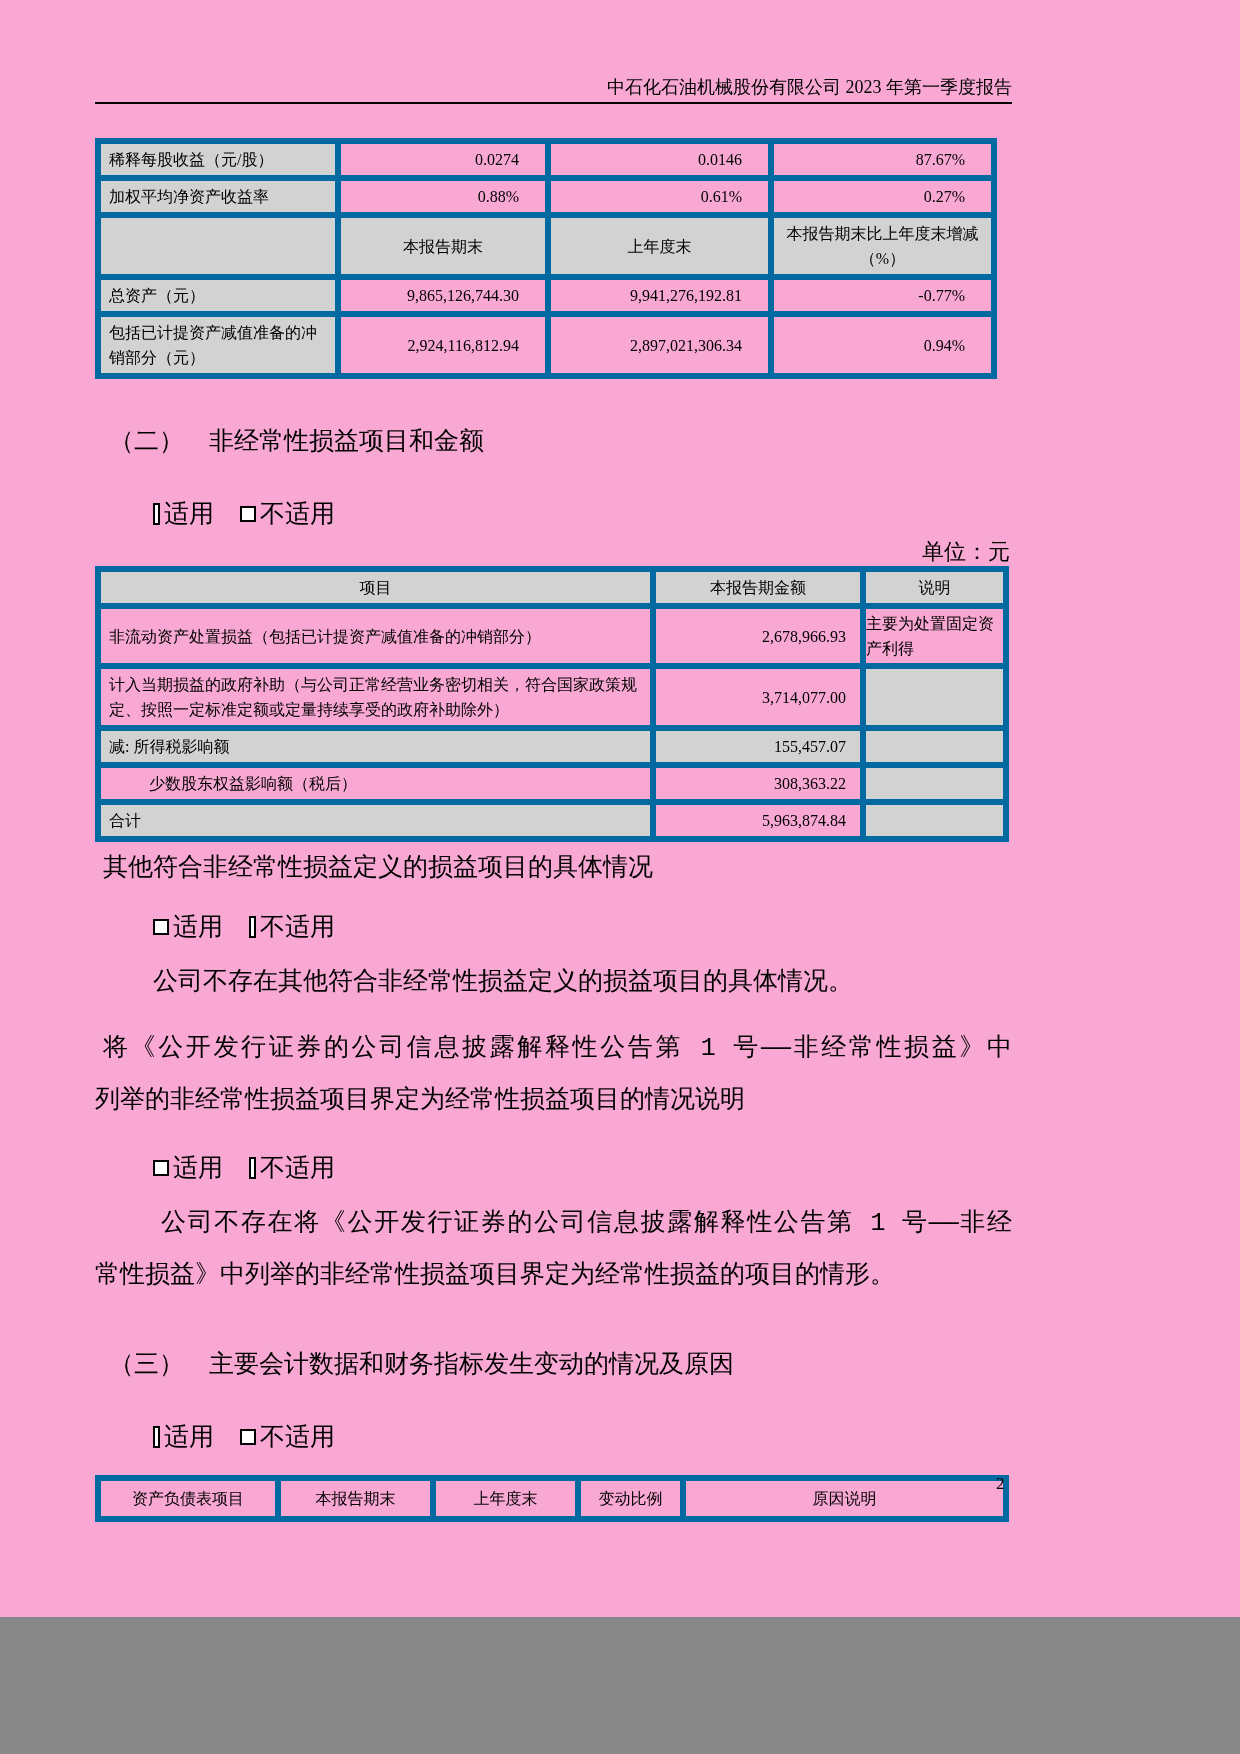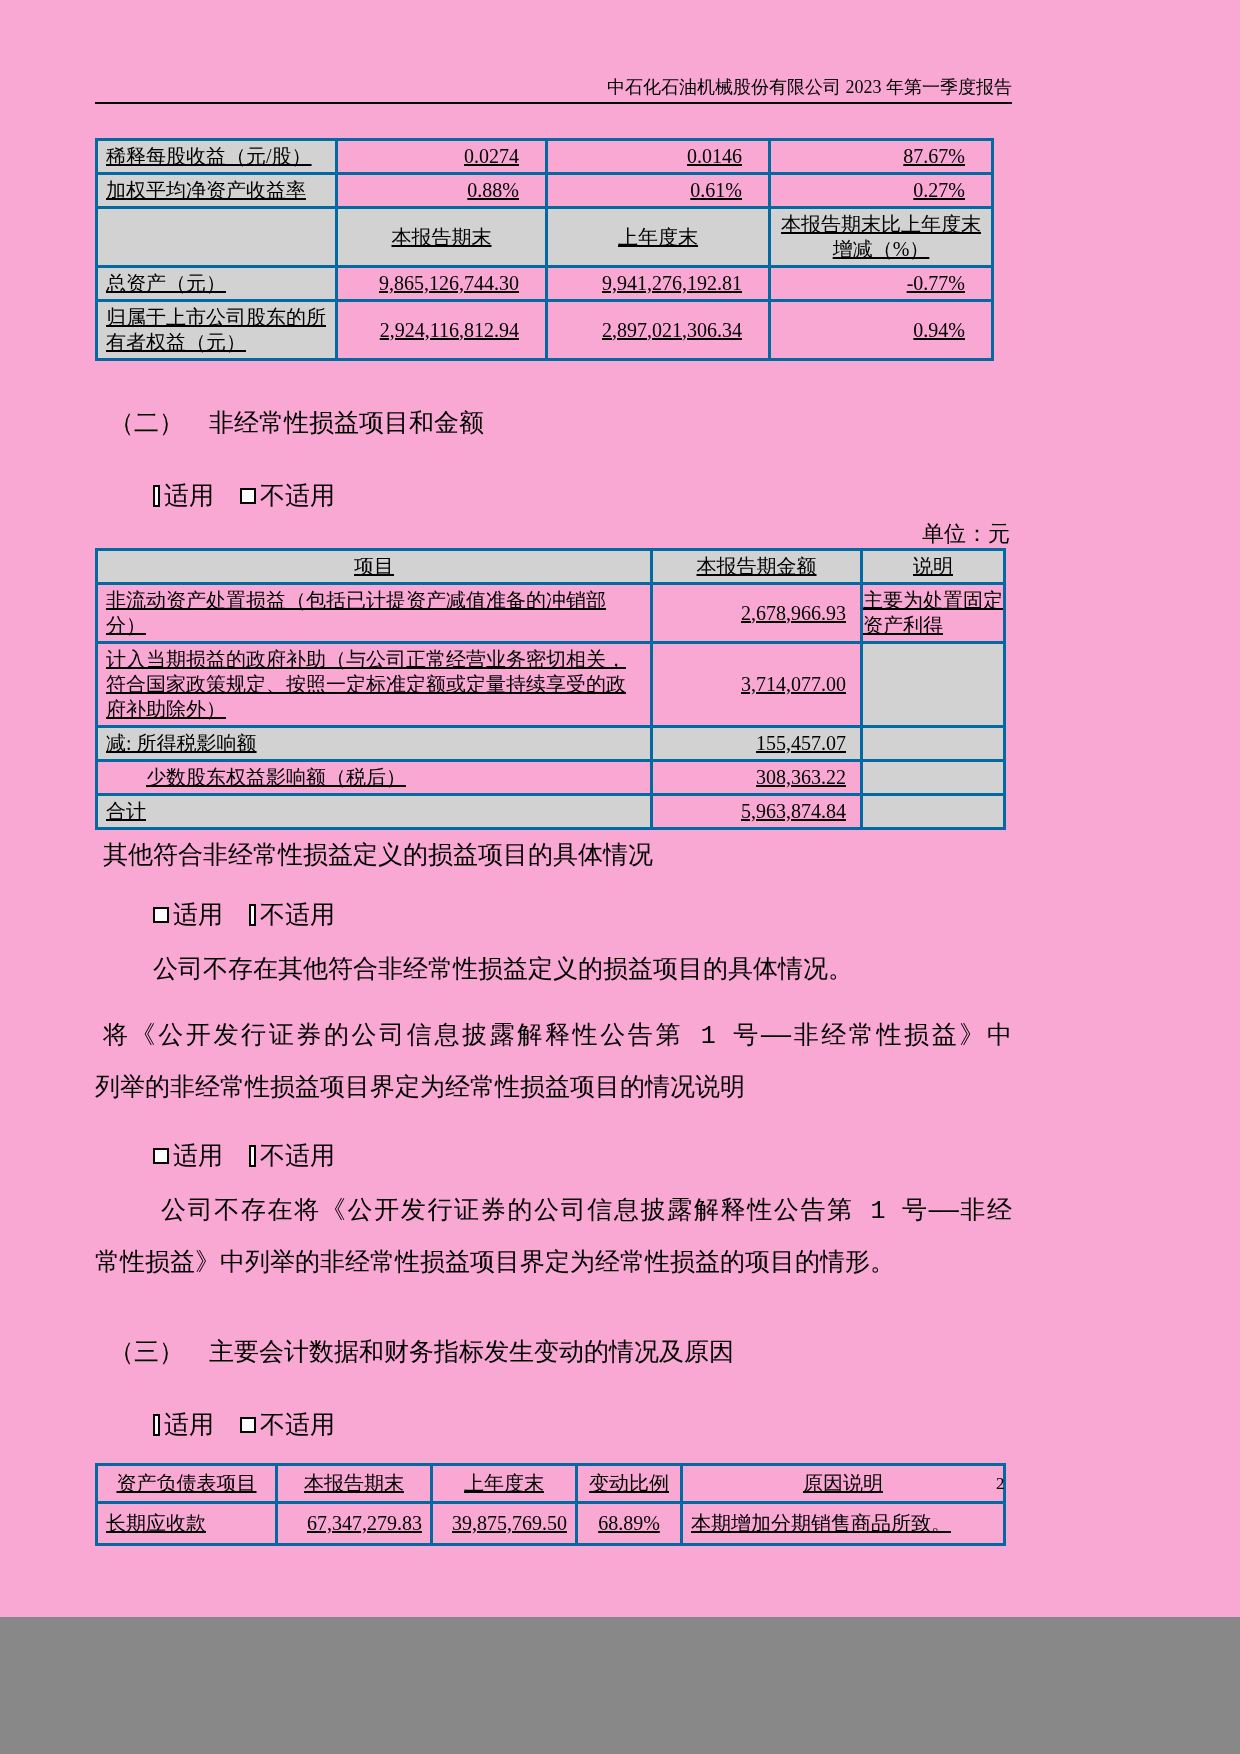--- a/index.html
+++ b/index.html
@@ -12,22 +12,22 @@
   }
   .content { position: absolute; left: 95px; top: 0; width: 917px; }
 
   .doc-header {
     padding-top: 76px; padding-bottom: 4px;
     border-bottom: 2px solid #000;
     text-align: right; font-size: 18px; line-height: 22px;
   }
 
   table { border-collapse: collapse; table-layout: fixed; }
-  td { border: 3px solid #0369a1; font-size: 20px; line-height: 25px;
-       padding: 3px 8px; vertical-align: middle; word-break: break-all; text-decoration: underline; }
+  td { border: 6px solid #0369a1; font-size: 16px; line-height: 25px;
+       padding: 3px 8px; vertical-align: middle; word-break: break-all; }
   .g { background: #d2d2d2; }
   .num { text-align: right; padding-right: 26px; }
   .c { text-align: center; }
 
   .t1 { width: 896px; margin-top: 34px; }
   .t2 { width: 908px; margin-top: 4px; }
   .t3 { width: 908px; margin-top: 22px; }
 
   .t2 td.amount { text-align: right; padding-right: 14px; }
   .t2 td.note-cell { padding: 2px 0; }
@@ -90,21 +90,21 @@
           <td class="g c">上年度末</td>
           <td class="g c">本报告期末比上年度末增减（%）</td>
         </tr>
         <tr>
           <td class="g">总资产（元）</td>
           <td class="num">9,865,126,744.30</td>
           <td class="num">9,941,276,192.81</td>
           <td class="num">-0.77%</td>
         </tr>
         <tr>
-          <td class="g">归属于上市公司股东的所有者权益（元）</td>
+          <td class="g">包括已计提资产减值准备的冲销部分（元）</td>
           <td class="num">2,924,116,812.94</td>
           <td class="num">2,897,021,306.34</td>
           <td class="num">0.94%</td>
         </tr>
       </tbody>
     </table>
 
     <div class="sec-title">（二）　非经常性损益项目和金额</div>
 
     <div class="cb-line">
@@ -214,26 +214,19 @@
           <col style="width:323px">
         </colgroup>
       <tbody>
         <tr class="hdr">
           <td class="c">资产负债表项目</td>
           <td class="c">本报告期末</td>
           <td class="c">上年度末</td>
           <td class="c">变动比例</td>
           <td class="c">原因说明</td>
         </tr>
-        <tr>
-          <td>长期应收款</td>
-          <td class="num">67,347,279.83</td>
-          <td class="num">39,875,769.50</td>
-          <td class="c">68.89%</td>
-          <td>本期增加分期销售商品所致。</td>
-        </tr>
       </tbody>
     </table>
 
   </div>
 
   <div class="page-num">2</div>
 </div>
 
 </body></html>

